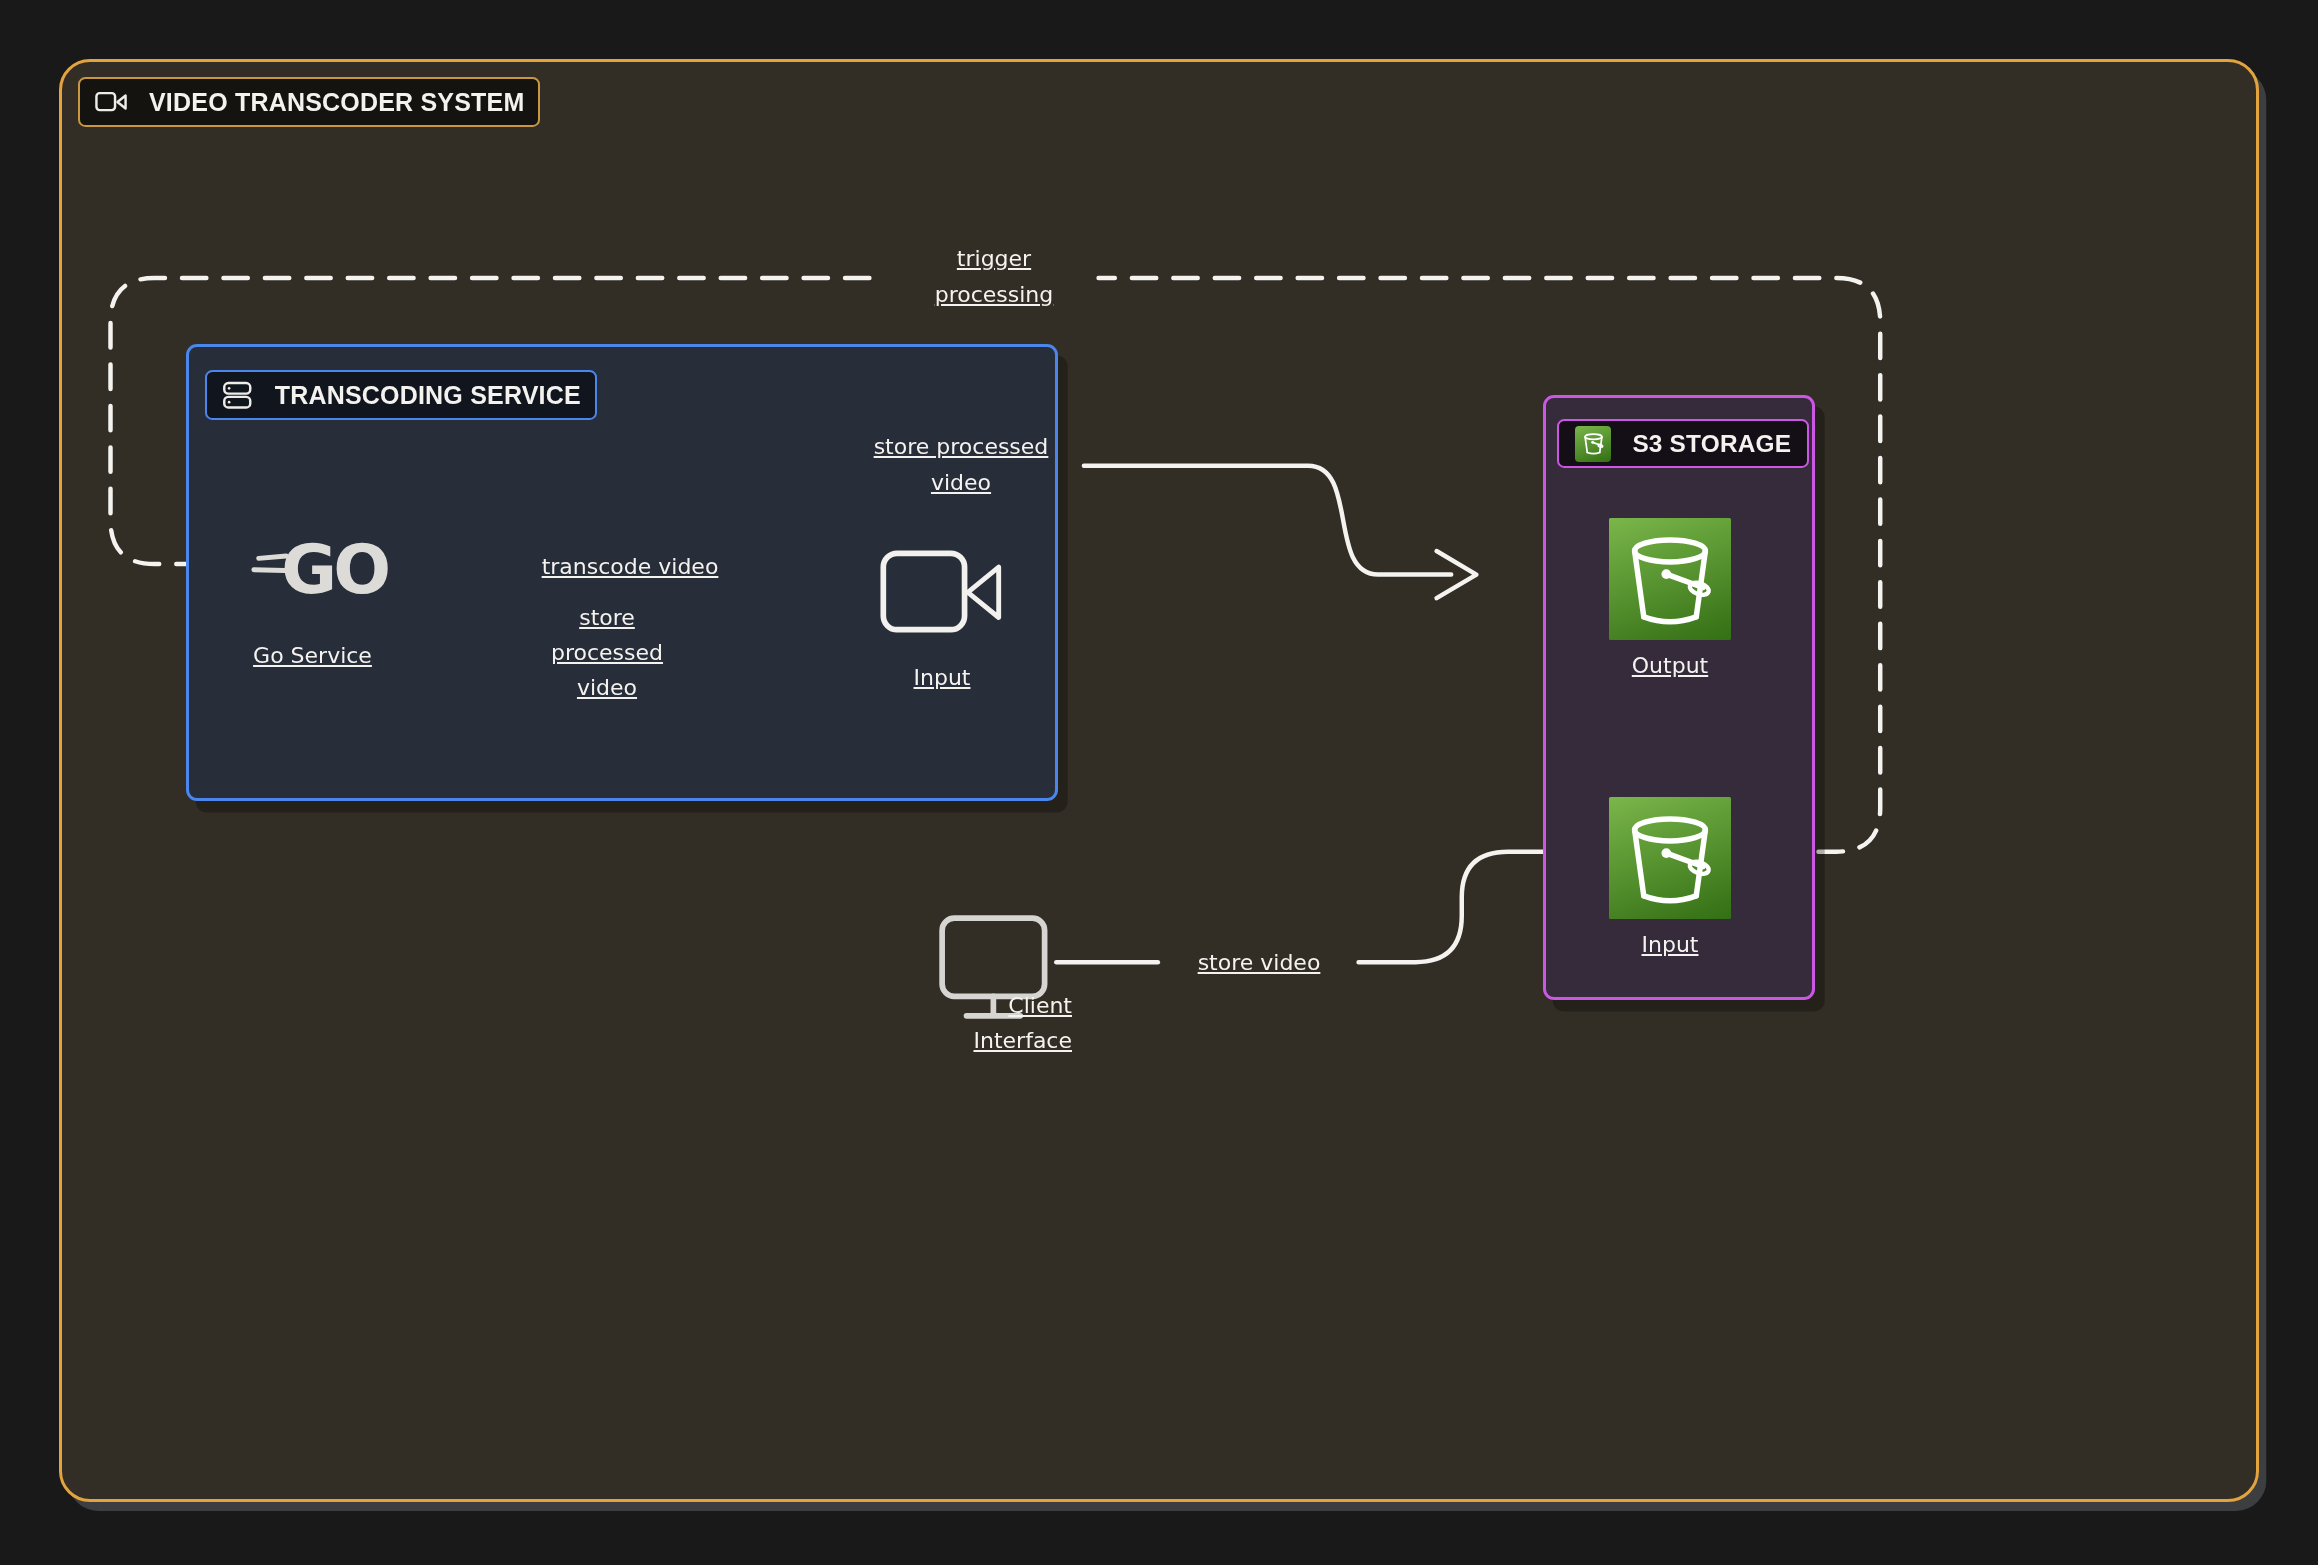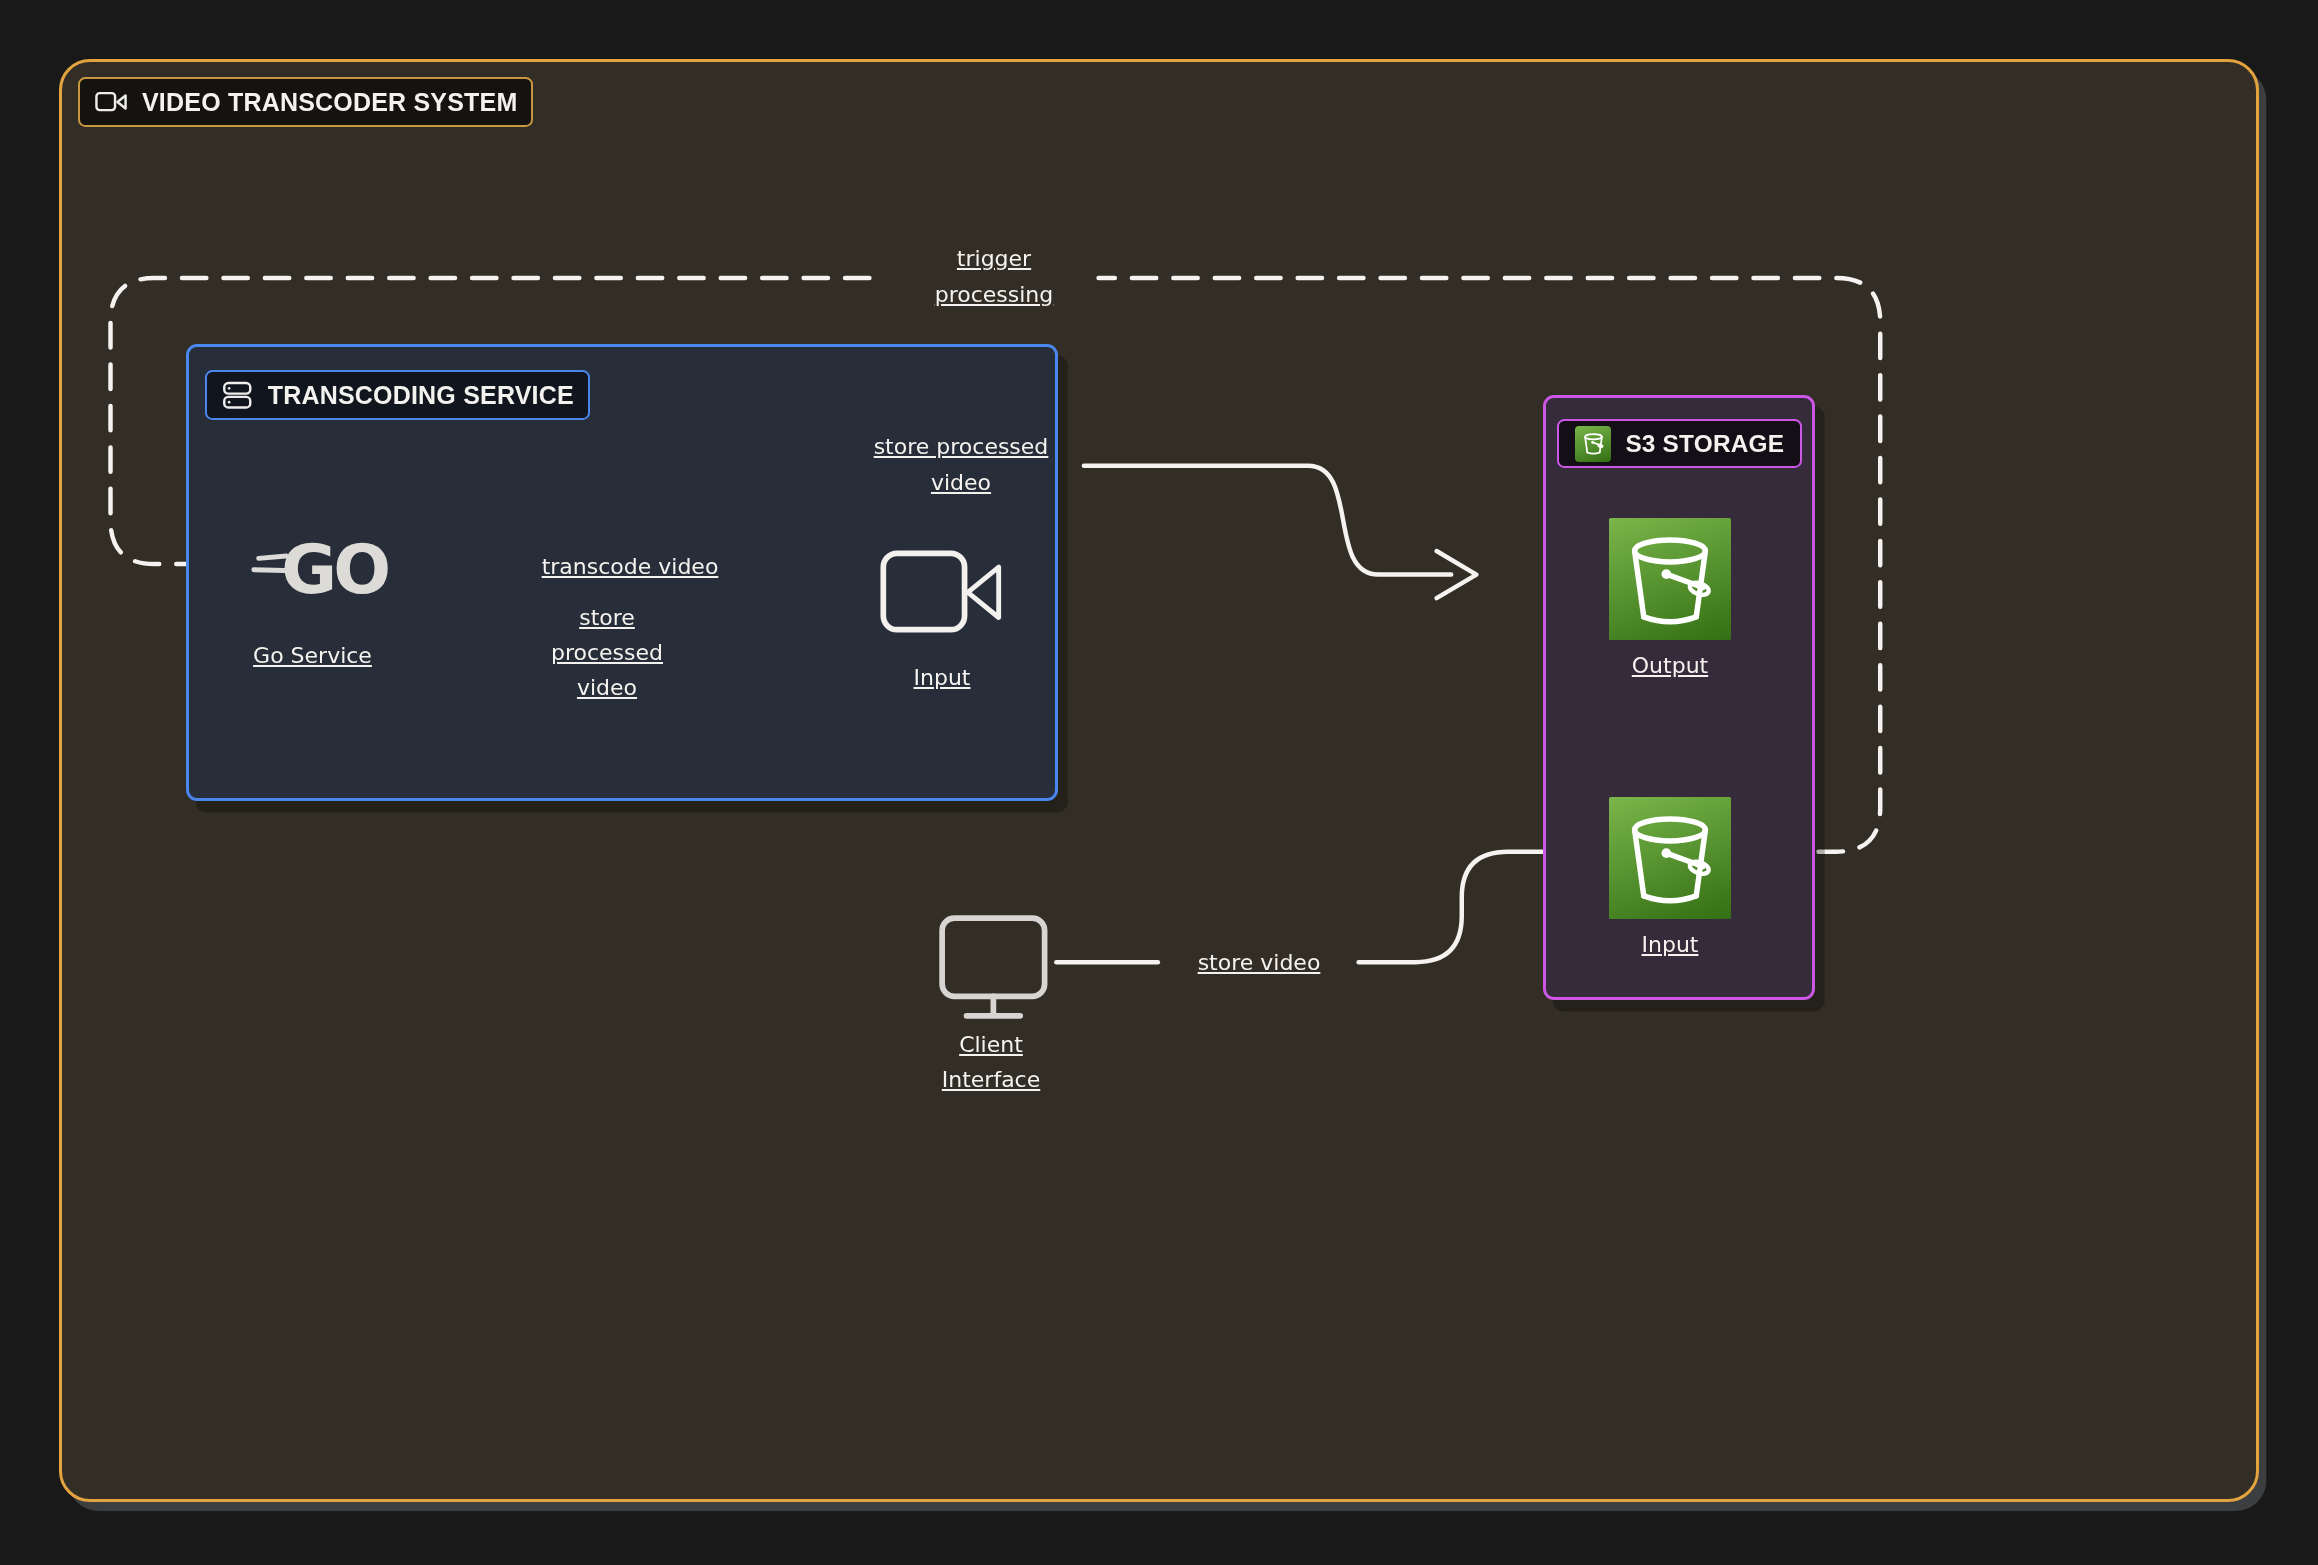--- a/index.html
+++ b/index.html
@@ -20,21 +20,21 @@
     background:var(--frame-bg);border:3.2px solid var(--frame-border);border-radius:31px;
     box-shadow:8.1px 9.7px 0 -0.8px var(--frame-shadow);
   }
   .wires{position:absolute;left:0;top:0;pointer-events:none;}
   .wires path{fill:none;stroke:var(--wire);stroke-width:5.5;stroke-linecap:round;stroke-linejoin:round;}
   .wires path.dashed{stroke-dasharray:30 21;}
   .group{position:absolute;border-radius:11px;box-shadow:9.7px 11.4px 0 rgba(0,0,0,.28);}
   .group.transcoding{left:186px;top:344px;width:866px;height:451px;background:var(--transcoding-bg);border:3.2px solid var(--transcoding-border);}
   .group.s3{left:1543px;top:395px;width:266px;height:599px;background:var(--s3-bg);border:3.2px solid var(--s3-border);}
   .badge{
-    position:absolute;display:flex;align-items:center;gap:14px;height:46px;padding:0 14px;
+    position:absolute;display:flex;align-items:center;gap:21px;height:46px;padding:0 14px;
     background:var(--badge-bg);border-radius:7.3px;white-space:nowrap;
     font-family:"Liberation Sans",sans-serif;font-weight:bold;font-size:25px;letter-spacing:0.2px;color:#f3f2ef;
   }
   .badge.title{left:78px;top:77px;border:2px solid #c8973f;}
   .badge.blue{left:16.2px;top:23px;border:2px solid var(--transcoding-border);background:#11151d;}
   .badge.pink{left:11.4px;top:21px;border:2px solid var(--s3-border);background:#140f16;font-size:24.4px;height:45px;padding:0 16px;}
   .lbl{position:absolute;text-align:center;font-size:22px;line-height:36px;color:var(--text);text-decoration:underline;}
   .lbl.tight{line-height:35px;}
   .node-icon{position:absolute;}
   .green-sq{border-radius:1.6px;background:linear-gradient(160deg,var(--bucket-green-light) 0%,var(--bucket-green-dark) 100%);}
@@ -167,21 +167,21 @@
 
   <div class="node-icon" style="left:934px;top:910px;">
     <svg width="122" height="114" viewBox="0 0 150 140">
       <g fill="none" stroke="#d6d5d2" stroke-width="7" stroke-linecap="round">
         <rect x="10" y="10" width="126" height="96" rx="15"></rect>
         <line x1="73" y1="106" x2="73" y2="127"></line>
         <line x1="40" y1="130" x2="106" y2="130"></line>
       </g>
     </svg>
   </div>
-  <div class="lbl tight" style="left:910px;top:1027px;width:162px;">
+  <div class="lbl tight" style="left:910px;top:988px;width:162px;text-align:right;">
     <div>Client</div>
     <div>Interface</div>
   </div>
 
   <div class="lbl" style="left:872px;top:241px;width:244px;">
     <div>trigger</div>
     <div>processing</div>
   </div>
   <div class="lbl" style="left:831px;top:429px;width:260px;">
     <div>store processed</div>

